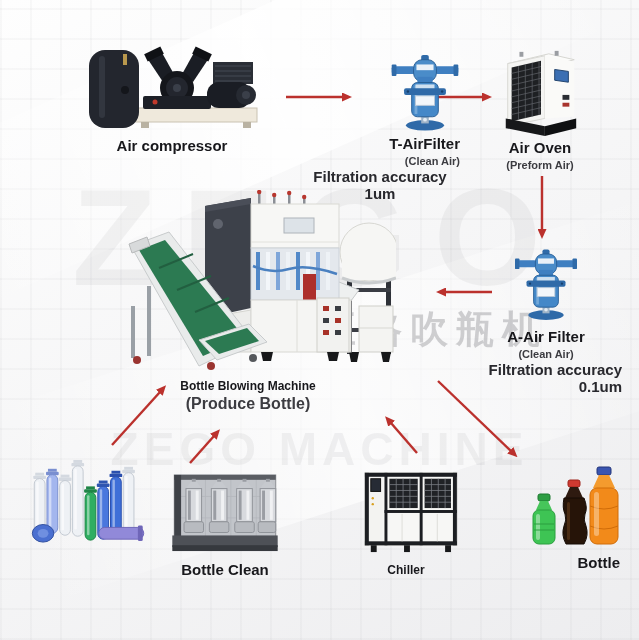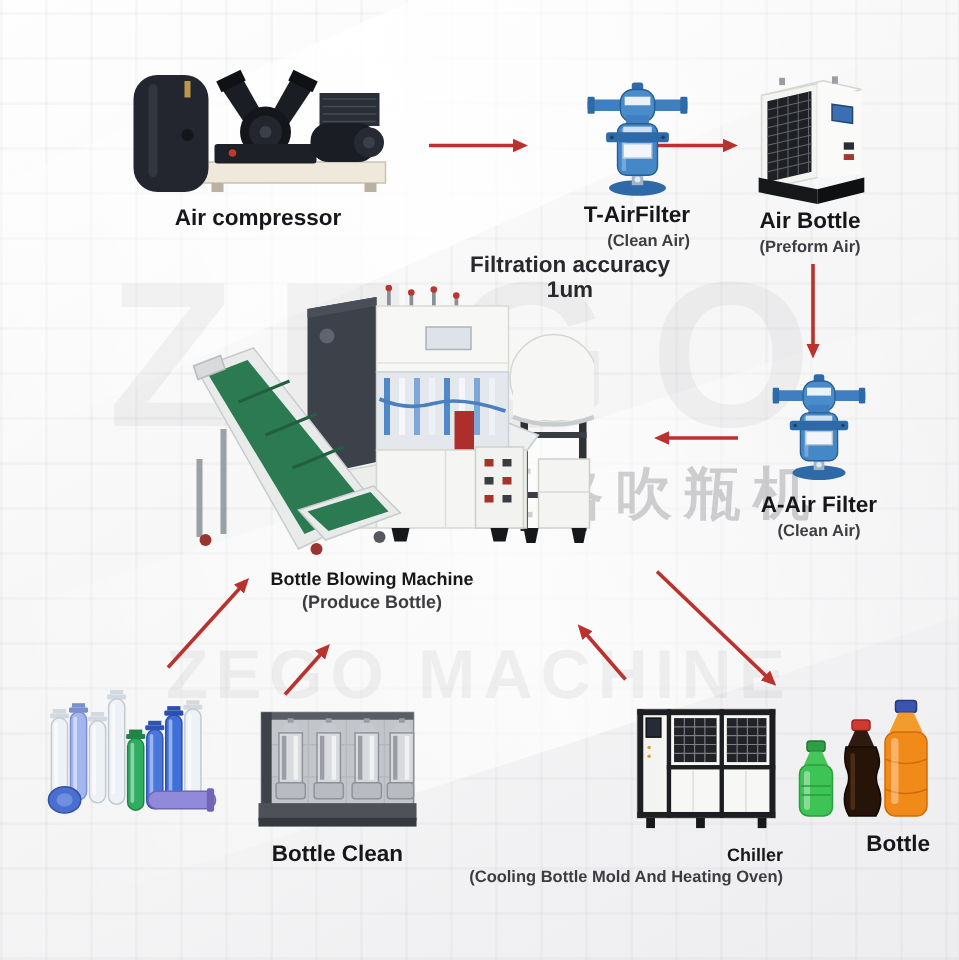--- a/index.html
+++ b/index.html
@@ -32,21 +32,21 @@
   .node .sub    { font-weight:bold; color:var(--sub-gray,#3c3c41); font-size:11px; margin-top:2px; line-height:1.15; }
   .node .detail { font-weight:bold; color:#28282d; font-size:15px; margin-top:1px; line-height:1.15; }
 
   #node-compressor { left:38px;  top:46px;  width:268px; }
   #node-tfilter    { left:300px; top:54px;  width:160px;align-items:flex-end; }
   #node-dryer      { left:465px; top:46px;  width:150px; }
   #node-afilter    { left:470px; top:245px; width:152px;text-align:right; }
   #node-machine    { left:98px;  top:190px; width:300px; }
   #node-preform    { left:24px;  top:460px; width:130px; }
   #node-mold       { left:166px; top:473px; width:118px; }
-  #node-chiller    { left:290px; top:467px; width:232px;align-items:flex-end; }
+  #node-chiller    { left:290px; top:467px; width:232px; }
   #node-bottle     { left:505px; top:464px; width:115px;align-items:flex-end; }
   #node-machine .title { margin-top:8px; }
   #node-preform .title, #node-mold .title, #node-bottle .title, #node-chiller .title { margin-top:9px; }
 </style>
 </head>
 <body>
 
 <div id="canvas">
 
   <div class="streak" id="streak1"></div>
@@ -151,21 +151,21 @@
           <line x1="40" y1="15.5" x2="40" y2="70.5"></line>
       </g>
       <polygon points="56,24 70,26 70,37 56,35" fill="#3b6fb3" stroke="#23456e"></polygon>
       <rect x="64" y="50" width="7" height="5" fill="#2a2d33"></rect>
         <rect x="64" y="58" width="7" height="4" fill="#a8352e"></rect>
       <rect x="20" y="6" width="4" height="5" fill="#9a9da2"></rect>
         <rect x="56" y="5" width="4" height="5" fill="#9a9da2"></rect>
       <polygon points="6,74 46,82 46,92 6,84" fill="#17181a"></polygon>
       <polygon points="46,82 78,74 78,84 46,92" fill="#0f1012"></polygon>
     </svg>
-    <div class="title">Air Bottle</div>
+    <div class="title">Air Oven</div>
     <div class="sub">(Preform Air)</div>
   </div>
 
   <div class="node" id="node-afilter">
     <svg class="img" width="62" height="80" viewBox="0 0 70 82">
       <ellipse cx="35" cy="75" rx="20" ry="5.5" fill="#2f6aa8"></ellipse>
       <rect x="31" y="62" width="8" height="11" fill="#9fb4c8"></rect>
         <circle cx="35" cy="69" r="2" fill="#e2ebf3"></circle>
       <rect x="0" y="13" width="24" height="8" rx="2" fill="#3f7fc1"></rect>
         <rect x="46" y="13" width="24" height="8" rx="2" fill="#3f7fc1"></rect>
@@ -178,20 +178,21 @@
       <rect x="21" y="30" width="28" height="36" rx="6" fill="#4488c8" stroke="#275d94"></rect>
       <rect x="24" y="33" width="3" height="30" fill="#7fb0dd" opacity=".8"></rect>
       <rect x="25" y="32" width="20" height="6" fill="#cfe0f0"></rect>
       <rect x="25" y="44" width="20" height="10" fill="#f2f6fa" stroke="#b9c8d8"></rect>
       <rect x="13" y="36" width="44" height="7" rx="2" fill="#2f6aa8"></rect>
       <circle cx="17" cy="39.5" r="1.3" fill="#17406e"></circle>
         <circle cx="53" cy="39.5" r="1.3" fill="#17406e"></circle>
     </svg>
     <div class="title">A-Air Filter</div>
     <div class="sub">(Clean Air)</div>
+    <div class="detail">Filtration accuracy 0.1um</div>
   </div>
 
   <div class="node" id="node-machine">
     <svg class="img" width="295" height="182" viewBox="0 0 295 182">
       <g>
         <rect x="246" y="44" width="5" height="120" fill="#2e3138"></rect>
         <rect x="285" y="48" width="5" height="116" fill="#2e3138"></rect>
         <rect x="246" y="98" width="44" height="4" fill="#3a3d44"></rect>
         <rect x="246" y="138" width="44" height="4" fill="#3a3d44"></rect>
         <circle cx="268" cy="62" r="29" fill="#f6f6f4" stroke="#d7d7d2"></circle>
@@ -257,21 +258,21 @@
         <line x1="94" y1="122" x2="128" y2="108" stroke="#225f40" stroke-width="2"></line>
         <polygon points="28,54 46,47 49,56 31,63" fill="#d8dadb" stroke="#b8babb"></polygon>
         <polygon points="98,150 148,134 166,152 116,170" fill="#e9ebeb" stroke="#c8cbcc"></polygon>
         <polygon points="104,151 146,138 158,151 118,164" fill="#2c7a52"></polygon>
         <circle cx="36" cy="170" r="4" fill="#9a3430"></circle>
         <circle cx="110" cy="176" r="4" fill="#9a3430"></circle>
         <circle cx="152" cy="168" r="4" fill="#55585c"></circle>
       </g>
     </svg>
     <div class="title big">Bottle Blowing Machine</div>
-    <div class="sub" style="font-size:12px;">(Produce Bottle)</div>
+    <div class="sub" style="font-size:16px;">(Produce Bottle)</div>
   </div>
 
   <div class="node" id="node-preform">
     <svg class="img" width="120" height="86" viewBox="0 0 120 88">
       <g transform="translate(4,16)">
           <rect x="1" y="-3" width="9" height="3" fill="#d4d9e0"></rect>
           <rect x="-1" y="0" width="13" height="3.5" rx="1" fill="#d4d9e0"></rect>
           <rect x="0" y="3" width="11" height="58" rx="5.5" fill="#eef1f5" stroke="#c3c9d1"></rect>
           <rect x="2" y="6" width="2.5" height="50" rx="1.2" fill="#fff" opacity=".6"></rect>
         </g>
@@ -408,21 +409,20 @@
       <rect x="70" y="6" width="3" height="74" fill="#1c1e22"></rect>
       <rect x="34" y="44" width="74" height="3" fill="#1c1e22"></rect>
       <rect x="14" y="76" width="94" height="4" fill="#1c1e22"></rect>
       <line x1="52" y1="48" x2="52" y2="76" stroke="#ddddd8"></line>
         <line x1="88" y1="48" x2="88" y2="76" stroke="#ddddd8"></line>
       <rect x="20" y="80" width="6" height="7" fill="#17181a"></rect>
         <rect x="54" y="80" width="6" height="7" fill="#17181a"></rect>
         <rect x="96" y="80" width="6" height="7" fill="#17181a"></rect>
     </svg>
     <div class="title big">Chiller</div>
-    <div class="sub">(Cooling Bottle Mold And Heating Oven)</div>
   </div>
 
   <div class="node" id="node-bottle">
     <svg class="img" width="92" height="82" viewBox="0 0 92 82">
       <g>
         <rect x="10" y="30" width="12" height="7" rx="2" fill="#2f9e44" stroke="#1e7a30"></rect>
         <polygon points="12,37 20,37 24,46 8,46" fill="#46c55a"></polygon>
         <rect x="5" y="46" width="22" height="34" rx="6" fill="#3ec454" stroke="#2a9e3e"></rect>
         <rect x="8" y="50" width="4" height="26" rx="2" fill="#fff" opacity=".4"></rect>
         <line x1="6" y1="60" x2="26" y2="60" stroke="#2a9e3e" stroke-width="1"></line>

